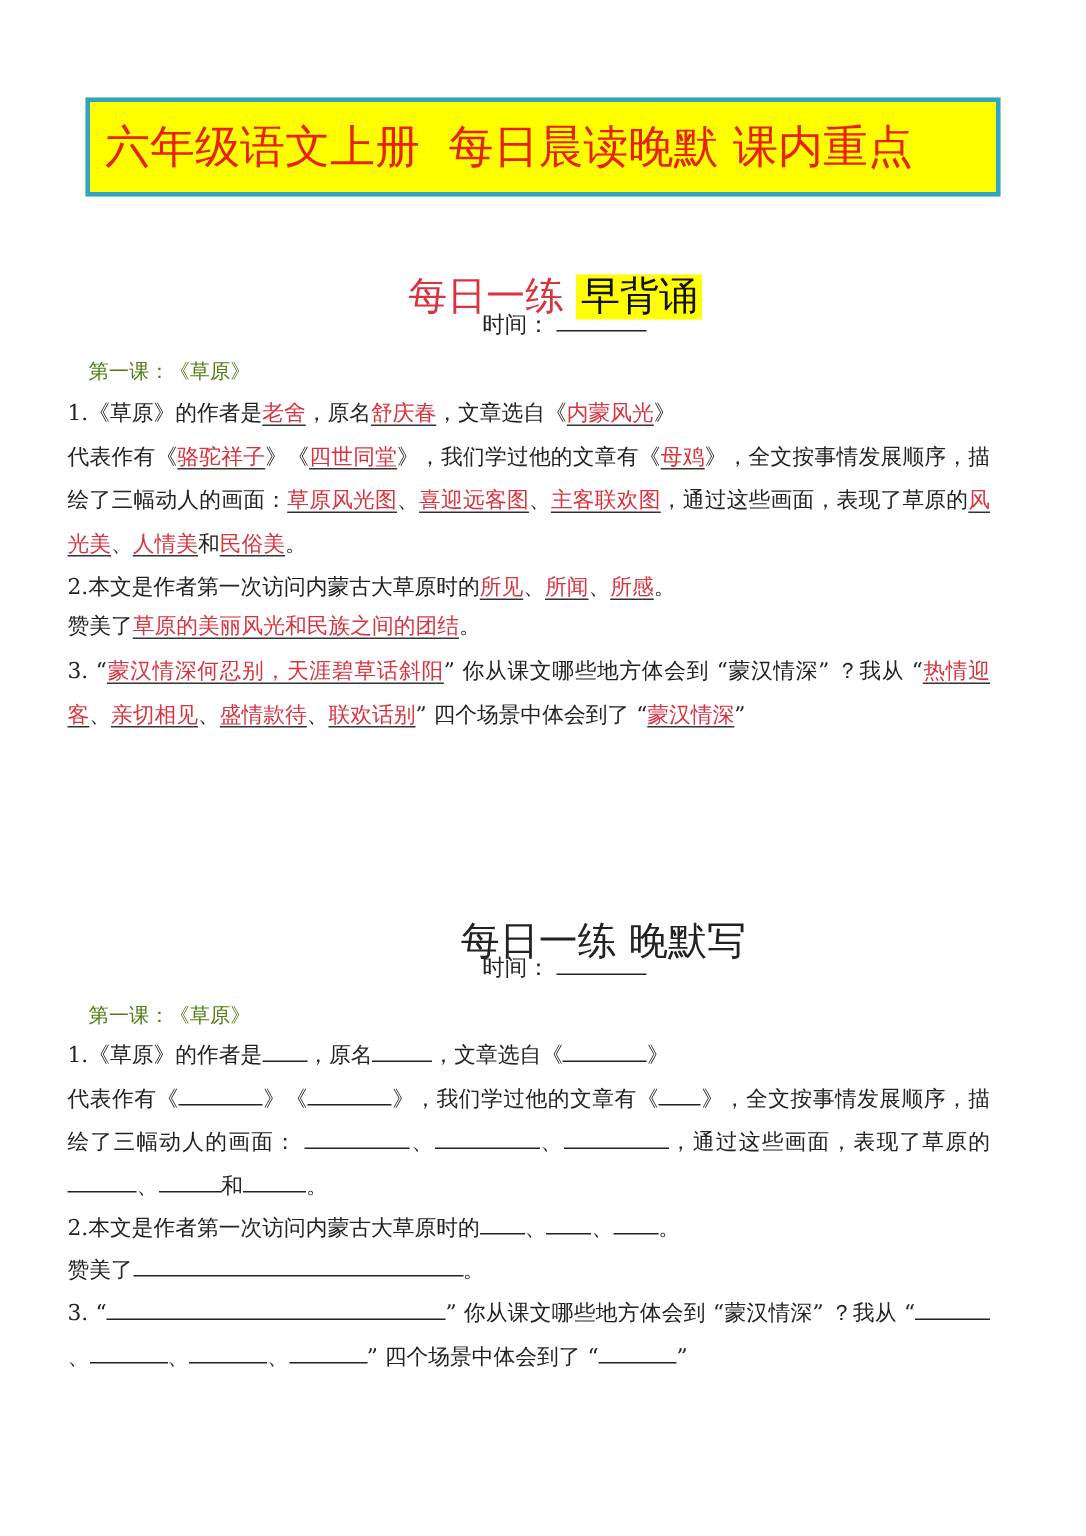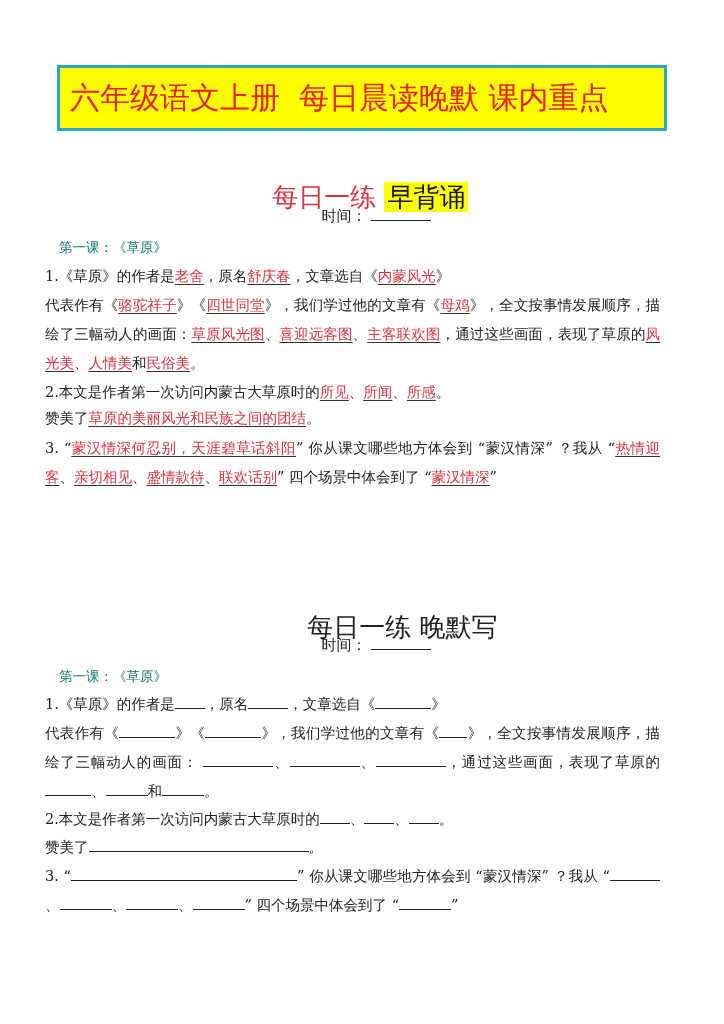--- a/index.html
+++ b/index.html
@@ -29,21 +29,21 @@
     .section-title.dark .part-a, .section-title.dark .part-b { color: #222; background: none; padding: 0; }
     .time-row {
       position: absolute; left: 16px; width: 720px; text-align: center;
       font-size: 15px; color: #222;
     }
     .time-row .time-blank {
       display: inline-block; width: 60px; border-bottom: 1px solid #222; height: 14px; margin-left: 4px;
       vertical-align: baseline;
     }
     .lesson-title {
-      position: absolute; left: 59px; font-size: 13.5px; color: #0f766e;
+      position: absolute; left: 59px; font-size: 13.5px; color: #4d7c0f;
     }
     .para {
       position: absolute; left: 45px; width: 615px;
       font-size: 14.5px; line-height: 29px; color: #222;
       text-align: justify;
     }
     .para .ans { color: #d9333f; text-decoration: underline; text-decoration-color: #333; text-underline-offset: 3px; }
     .para .blank {
       display: inline-block; border-bottom: 1px solid #222; height: 16px; vertical-align: baseline;
     }

